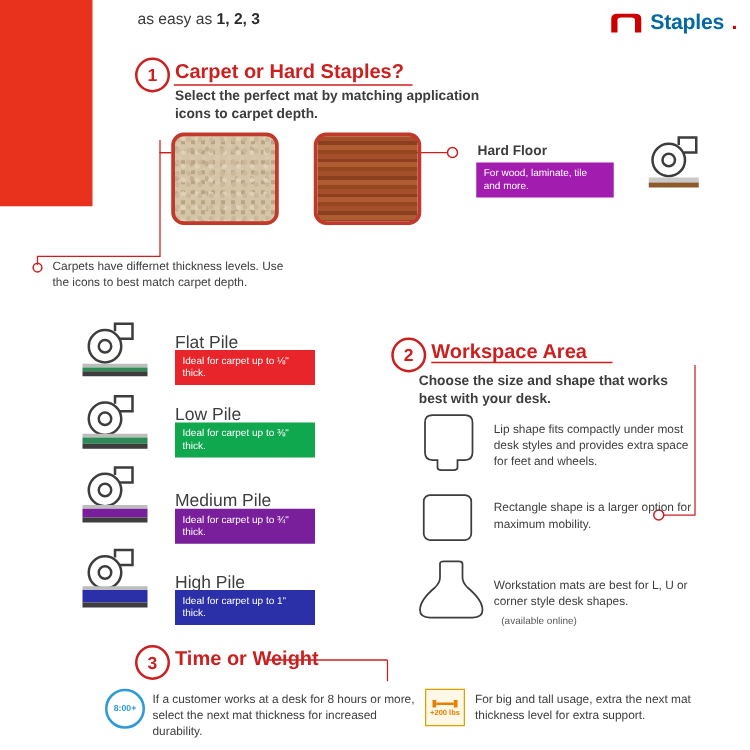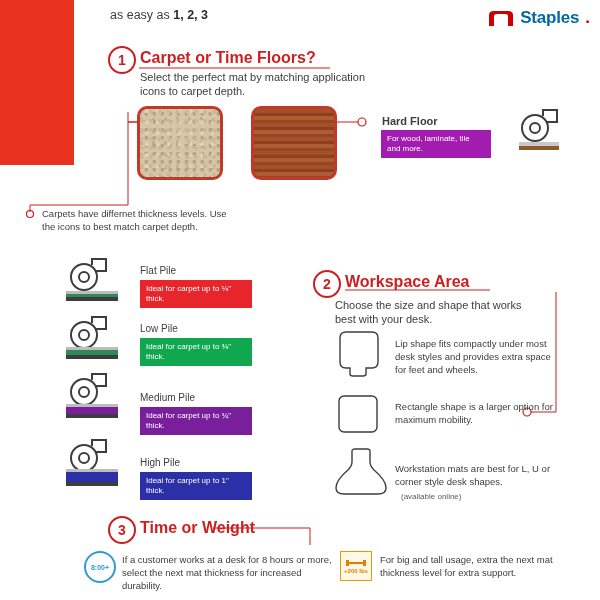--- a/index.html
+++ b/index.html
@@ -37,21 +37,21 @@
   
   .badge{
     position:absolute;width:24px;height:24px;border-radius:50%;
     border:2px solid #cc1f1f;color:#cc1f1f;font-size:14px;font-weight:bold;
     display:flex;align-items:center;justify-content:center;background:#fff;
   }
   .step-title{
     position:absolute;font-size:16px;font-weight:bold;color:#cc1f1f;
   }
   .step-sub{
-    position:absolute;font-size:11px;line-height:14px;color:#3d3d3d;
+    position:absolute;font-size:11px;line-height:14px;color:#3d3d3d;font-weight:bold;
   }
   
   .swatch{
     position:absolute;border-radius:10px;border:3px solid #c0392b;overflow:hidden;
   }
   .carpet-swatch{
     background:
       radial-gradient(circle at 20% 30%, #cbb79a 0 2px, transparent 2px),
       radial-gradient(circle at 60% 20%, #e0d2b8 0 2px, transparent 2px),
       radial-gradient(circle at 80% 60%, #b9a485 0 2px, transparent 2px),
@@ -69,21 +69,21 @@
   .orange-tag{
     position:absolute;background:#a21caf;color:#fff;font-size:8px;line-height:10px;
     padding:4px 6px;width:98px;
   }
   .note{
     position:absolute;font-size:9.5px;line-height:13px;color:#3d3d3d;
   }
   
   .caster{position:absolute;}
   
-  .pile-name{position:absolute;font-size:10px;color:#3d3d3d;}
+  .pile-name{position:absolute;font-size:14px;color:#3d3d3d;}
   .pile-tag{
     position:absolute;color:#fff;font-size:8px;line-height:10px;padding:4px 6px;width:100px;
   }
   
   .shape-text{position:absolute;font-size:9.5px;line-height:13px;color:#3d3d3d;}
   .shape-note{position:absolute;font-size:8px;color:#5a5a5a;}
   
   .s3-text{position:absolute;font-size:9.5px;line-height:13px;color:#3d3d3d;}
   .badge-circle-icon{
     position:absolute;width:28px;height:28px;border-radius:50%;
@@ -133,21 +133,21 @@
   <span class="brand-mark">
     <svg width="26" height="17" viewBox="0 0 26 17">
       <path d="M1,16 L1,5 Q1,1 6,1 L20,1 Q25,1 25,5 L25,16 L20,16 L20,6 Q20,4 17,4 L9,4 Q6,4 6,6 L6,16 Z" fill="#cc0000"></path>
     </svg>
   </span>
   <span class="brand-name">Staples</span>
   <span class="brand-dot">.</span>
 </div>
 
 <div class="badge" style="left:108px;top:46px;">1</div>
-<div class="step-title" style="left:140px;top:49px;">Carpet or Time Floors?</div>
+<div class="step-title" style="left:140px;top:49px;">Carpet or Hard Staples?</div>
 <div class="step-sub" style="left:140px;top:70px;width:250px;">Select the perfect mat by matching application icons to carpet depth.</div>
 
 <div class="swatch carpet-swatch" style="left:137px;top:106px;width:80px;height:68px;"></div>
 <div class="swatch wood-swatch" style="left:251px;top:106px;width:80px;height:68px;"></div>
 
 <div class="hard-floor-label" style="left:382px;top:115px;">Hard Floor</div>
 <div class="orange-tag" style="left:381px;top:130px;">For wood, laminate, tile and more.</div>
 
 <div class="caster" style="left:513px;top:108px;">
   <svg width="52" height="44" viewBox="0 0 52 44">

